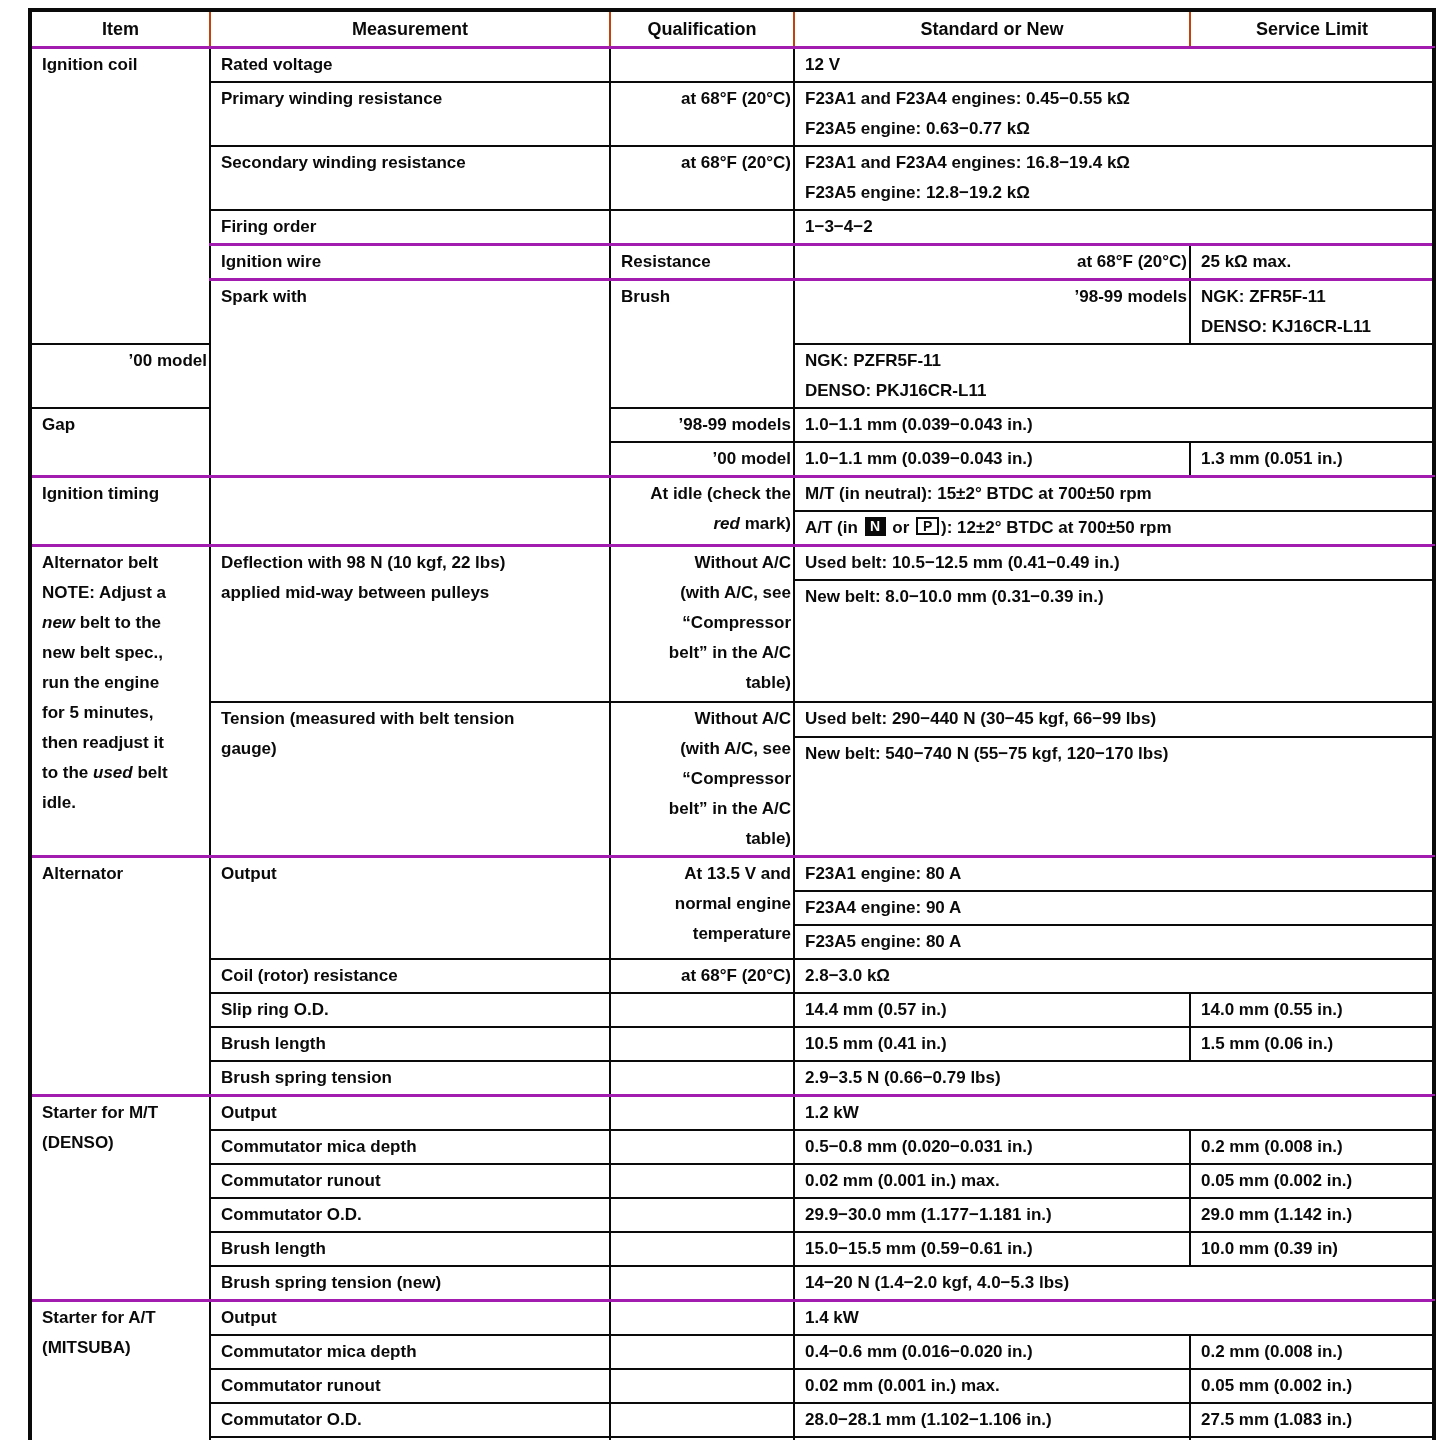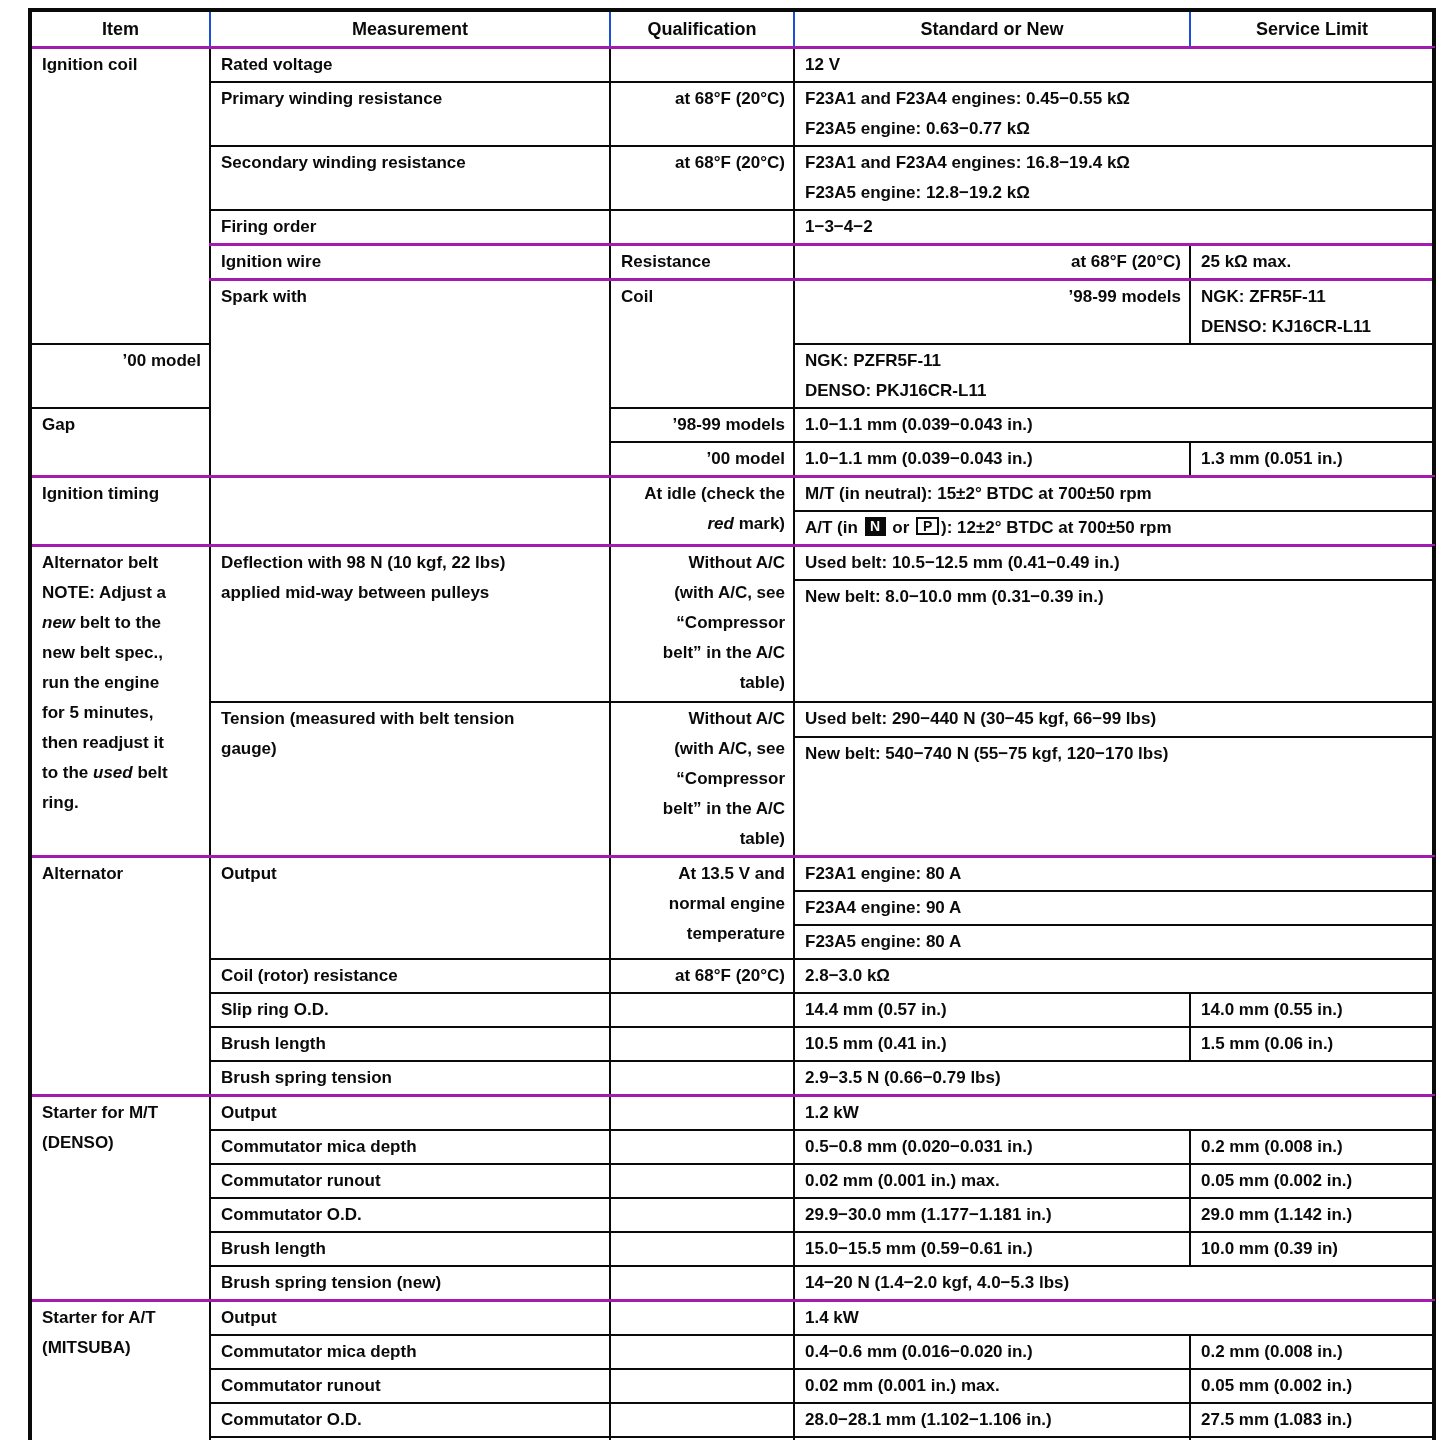--- a/index.html
+++ b/index.html
@@ -17,41 +17,41 @@
     border:4px solid #0a0a0a;
     background:#fff;
   }
   col.c-item { width:180px; }
   col.c-meas { width:400px; }
   col.c-qual { width:184px; }
   col.c-std  { width:396px; }
   col.c-svc  { width:244px; }
 
   th {
-    border:2px solid #1d4ed8;
+    border:2px solid #c2410c;
     height:34px;
     font-size:18px;
     font-weight:bold;
     text-align:center;
     vertical-align:middle;
     padding:0 4px;
   }
   tbody tr { height:32px; }
   td {
     border:2px solid #0a0a0a;
     padding:1px 8px 1px 10px;
     font-size:17px;
     font-weight:bold;
     line-height:30px;
     vertical-align:top;
     white-space:nowrap;
     overflow:hidden;
   }
   tr.group-start td { border-top:3px solid #a21caf; }
-  td.col-qual { text-align:right; padding-right:8px; }
+  td.col-qual { text-align:right; padding-right:2px; }
   td.col-item, td.col-meas, td.col-std, td.col-svc { text-align:left; }
   .line { min-height:30px; }
   .seg-italic { font-style:italic; }
   .seg-box-solid, .seg-box-outline {
     display:inline-block;
     width:19px;
     text-align:center;
     font-size:14px;
     line-height:17px;
     margin:0 2px;
@@ -139,21 +139,21 @@
           </td>
           <td class="col-std" colspan="2">
             <div class="line">25 kΩ max.</div>
           </td>
         </tr>
         <tr class="group-start">
           <td class="col-item" rowspan="4">
             <div class="line">Spark with</div>
           </td>
           <td class="col-meas" rowspan="2">
-            <div class="line">Coil</div>
+            <div class="line">Brush</div>
           </td>
           <td class="col-qual">
             <div class="line">’98-99 models</div>
           </td>
           <td class="col-std" colspan="2">
             <div class="line">NGK: ZFR5F-11</div>
             <div class="line">DENSO: KJ16CR-L11</div>
           </td>
         </tr>
         <tr>
@@ -208,21 +208,21 @@
         <tr class="group-start">
           <td class="col-item" rowspan="4">
             <div class="line">Alternator belt</div>
             <div class="line">NOTE: Adjust a</div>
             <div class="line"><span class="seg-italic">new</span> belt to the</div>
             <div class="line">new belt spec.,</div>
             <div class="line">run the engine</div>
             <div class="line">for 5 minutes,</div>
             <div class="line">then readjust it</div>
             <div class="line">to the <span class="seg-italic">used</span> belt</div>
-            <div class="line">ring.</div>
+            <div class="line">idle.</div>
           </td>
           <td class="col-meas" rowspan="2">
             <div class="line">Deflection with 98 N (10 kgf, 22 lbs)</div>
             <div class="line">applied mid-way between pulleys</div>
           </td>
           <td class="col-qual" rowspan="2">
             <div class="line">Without A/C</div>
             <div class="line">(with A/C, see</div>
             <div class="line">“Compressor</div>
             <div class="line">belt” in the A/C</div>

